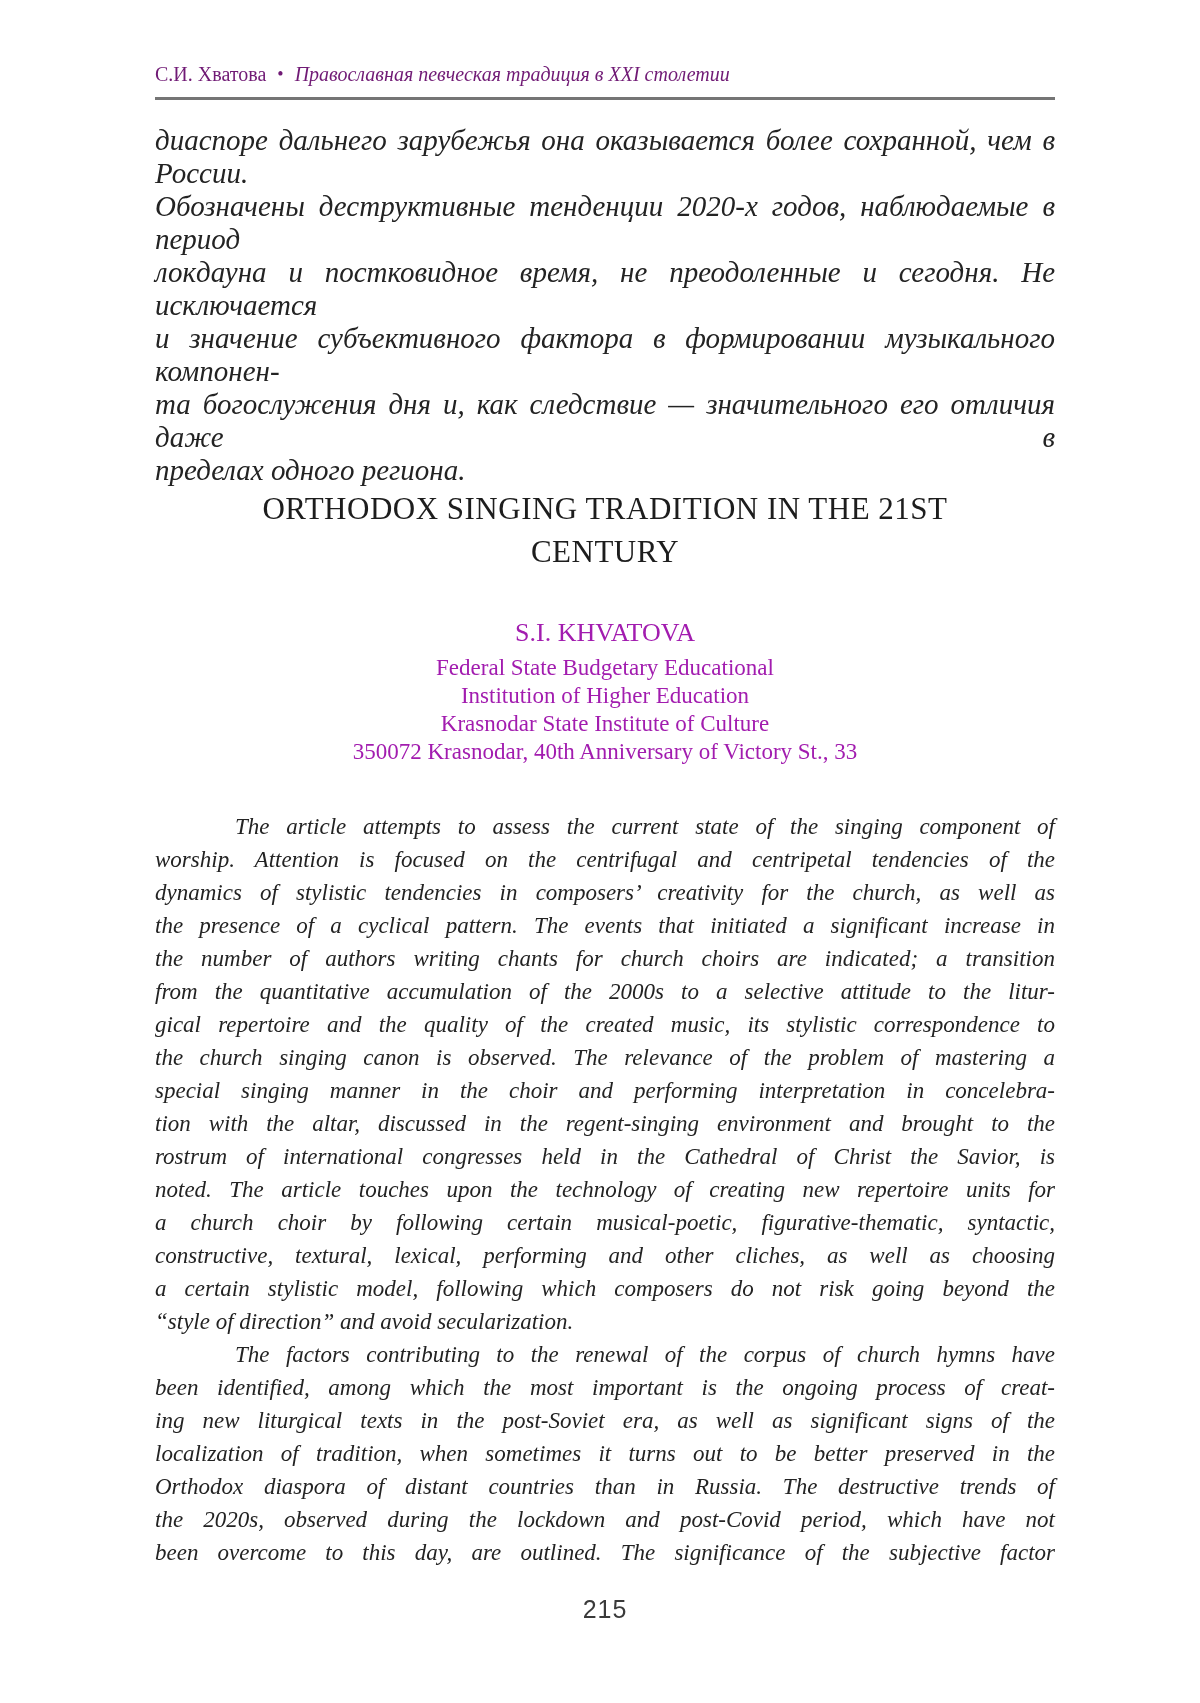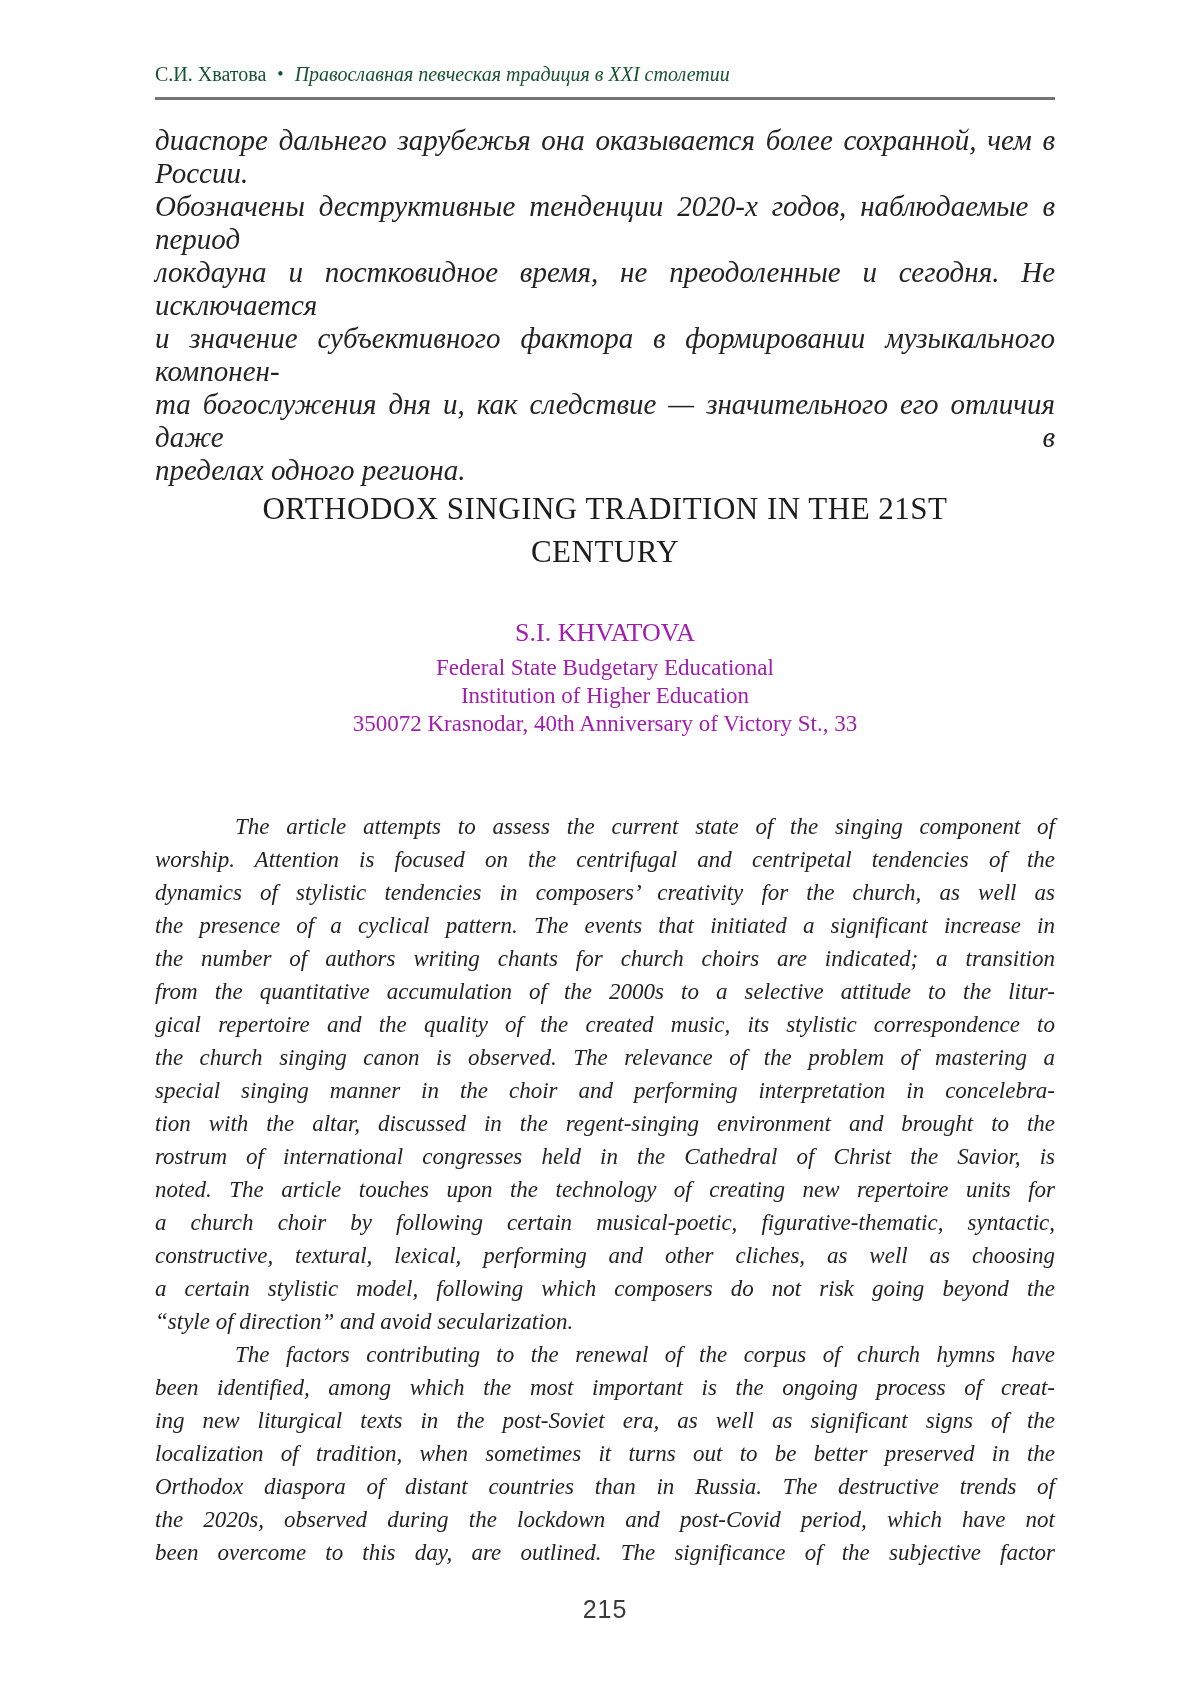--- a/index.html
+++ b/index.html
@@ -15,21 +15,21 @@
     overflow: hidden;
   }
 
   .col { position: absolute; left: 155px; width: 900px; }
 
   
   .running-header {
     top: 60px;
     font-size: 20px;
     line-height: 28px;
-    color: #14532d;
+    color: #701a75;
     white-space: nowrap;
   }
   .running-header .bullet { margin: 0 11px; font-size: 18px; position: relative; top: -1px; }
   .running-header .run-title { font-style: italic; }
   .header-rule {
     top: 97px;
     height: 3px;
     background: #757575;
   }
 
@@ -108,20 +108,21 @@
   <h1 class="col title">
       <div class="tline">ORTHODOX SINGING TRADITION IN THE 21ST</div>
       <div class="tline">CENTURY</div>
     </h1>
 
   <div class="col author-block">
     <div class="author-name">S.I. KHVATOVA</div>
     <div class="affiliation">
         <div class="tline">Federal State Budgetary Educational</div>
         <div class="tline">Institution of Higher Education</div>
+        <div class="tline">Krasnodar State Institute of Culture</div>
         <div class="tline">350072 Krasnodar, 40th Anniversary of Victory St., 33</div>
       </div>
   </div>
 
   <section class="col en-abstract">
     <div class="p-block">
         <div class="tline">The article attempts to assess the current state of the singing component of</div>
         <div class="tline">worship. Attention is focused on the centrifugal and centripetal tendencies of the</div>
         <div class="tline">dynamics of stylistic tendencies in composers’ creativity for the church, as well as</div>
         <div class="tline">the presence of a cyclical pattern. The events that initiated a significant increase in</div>

